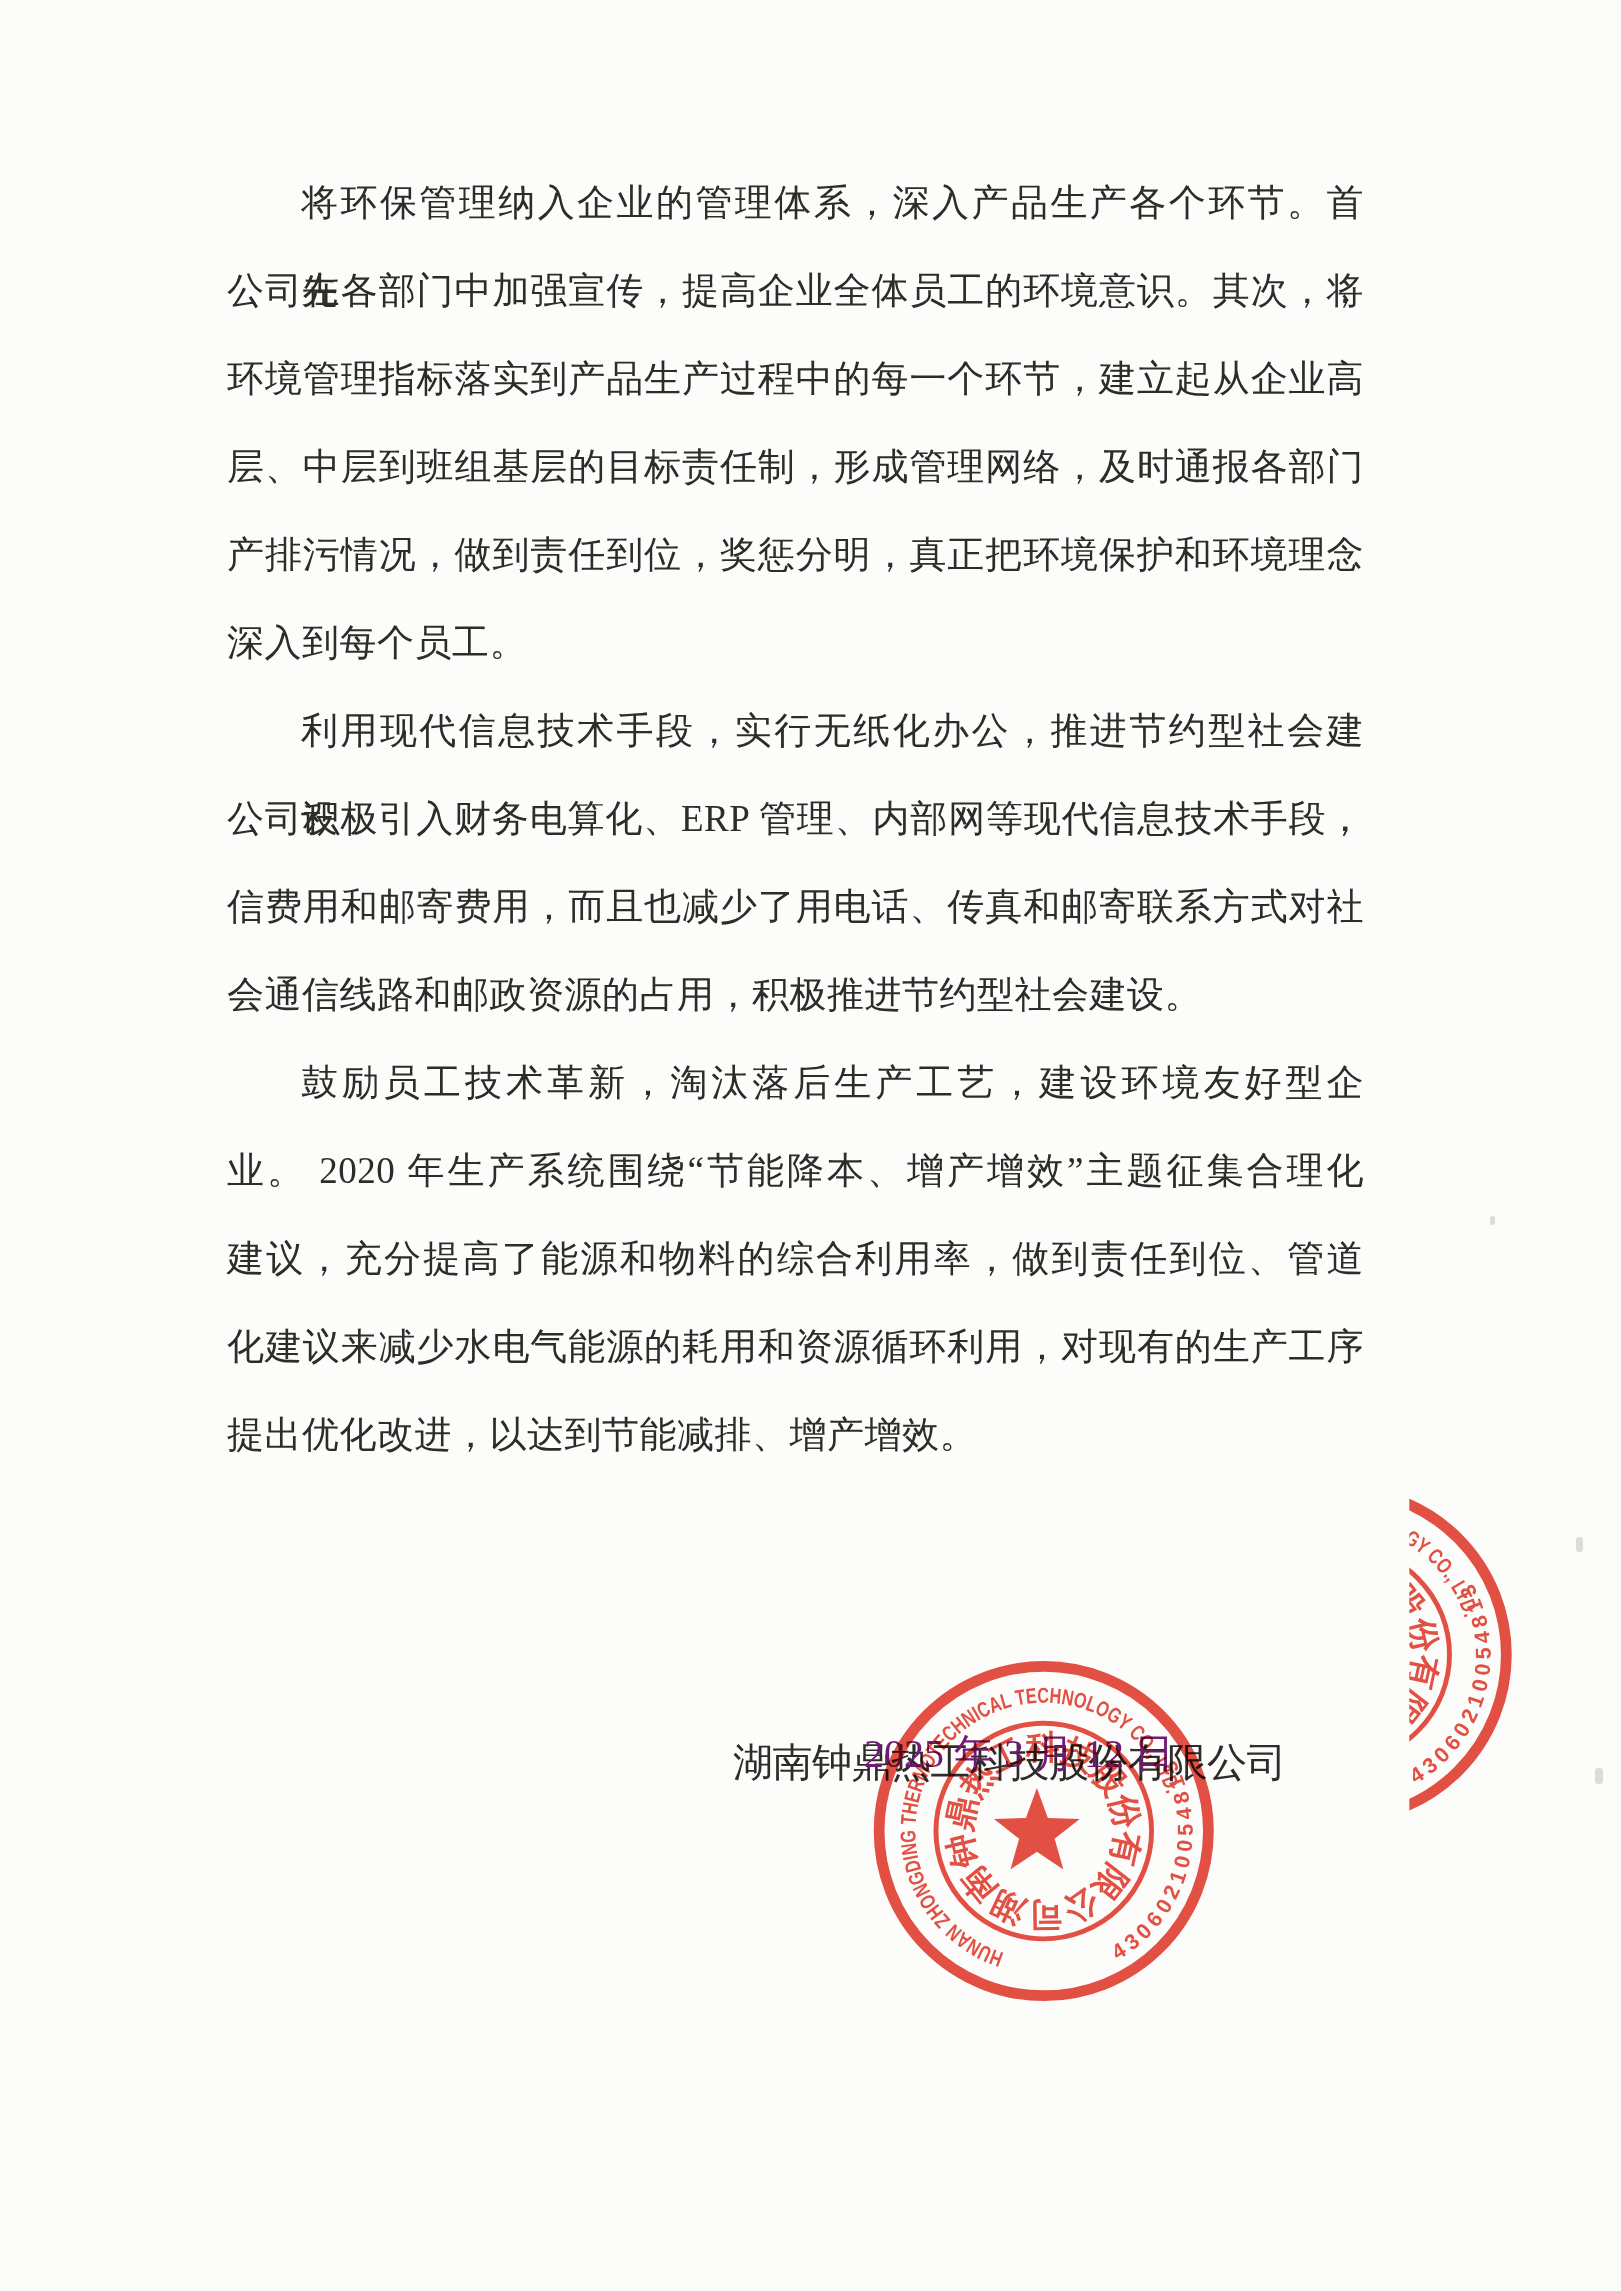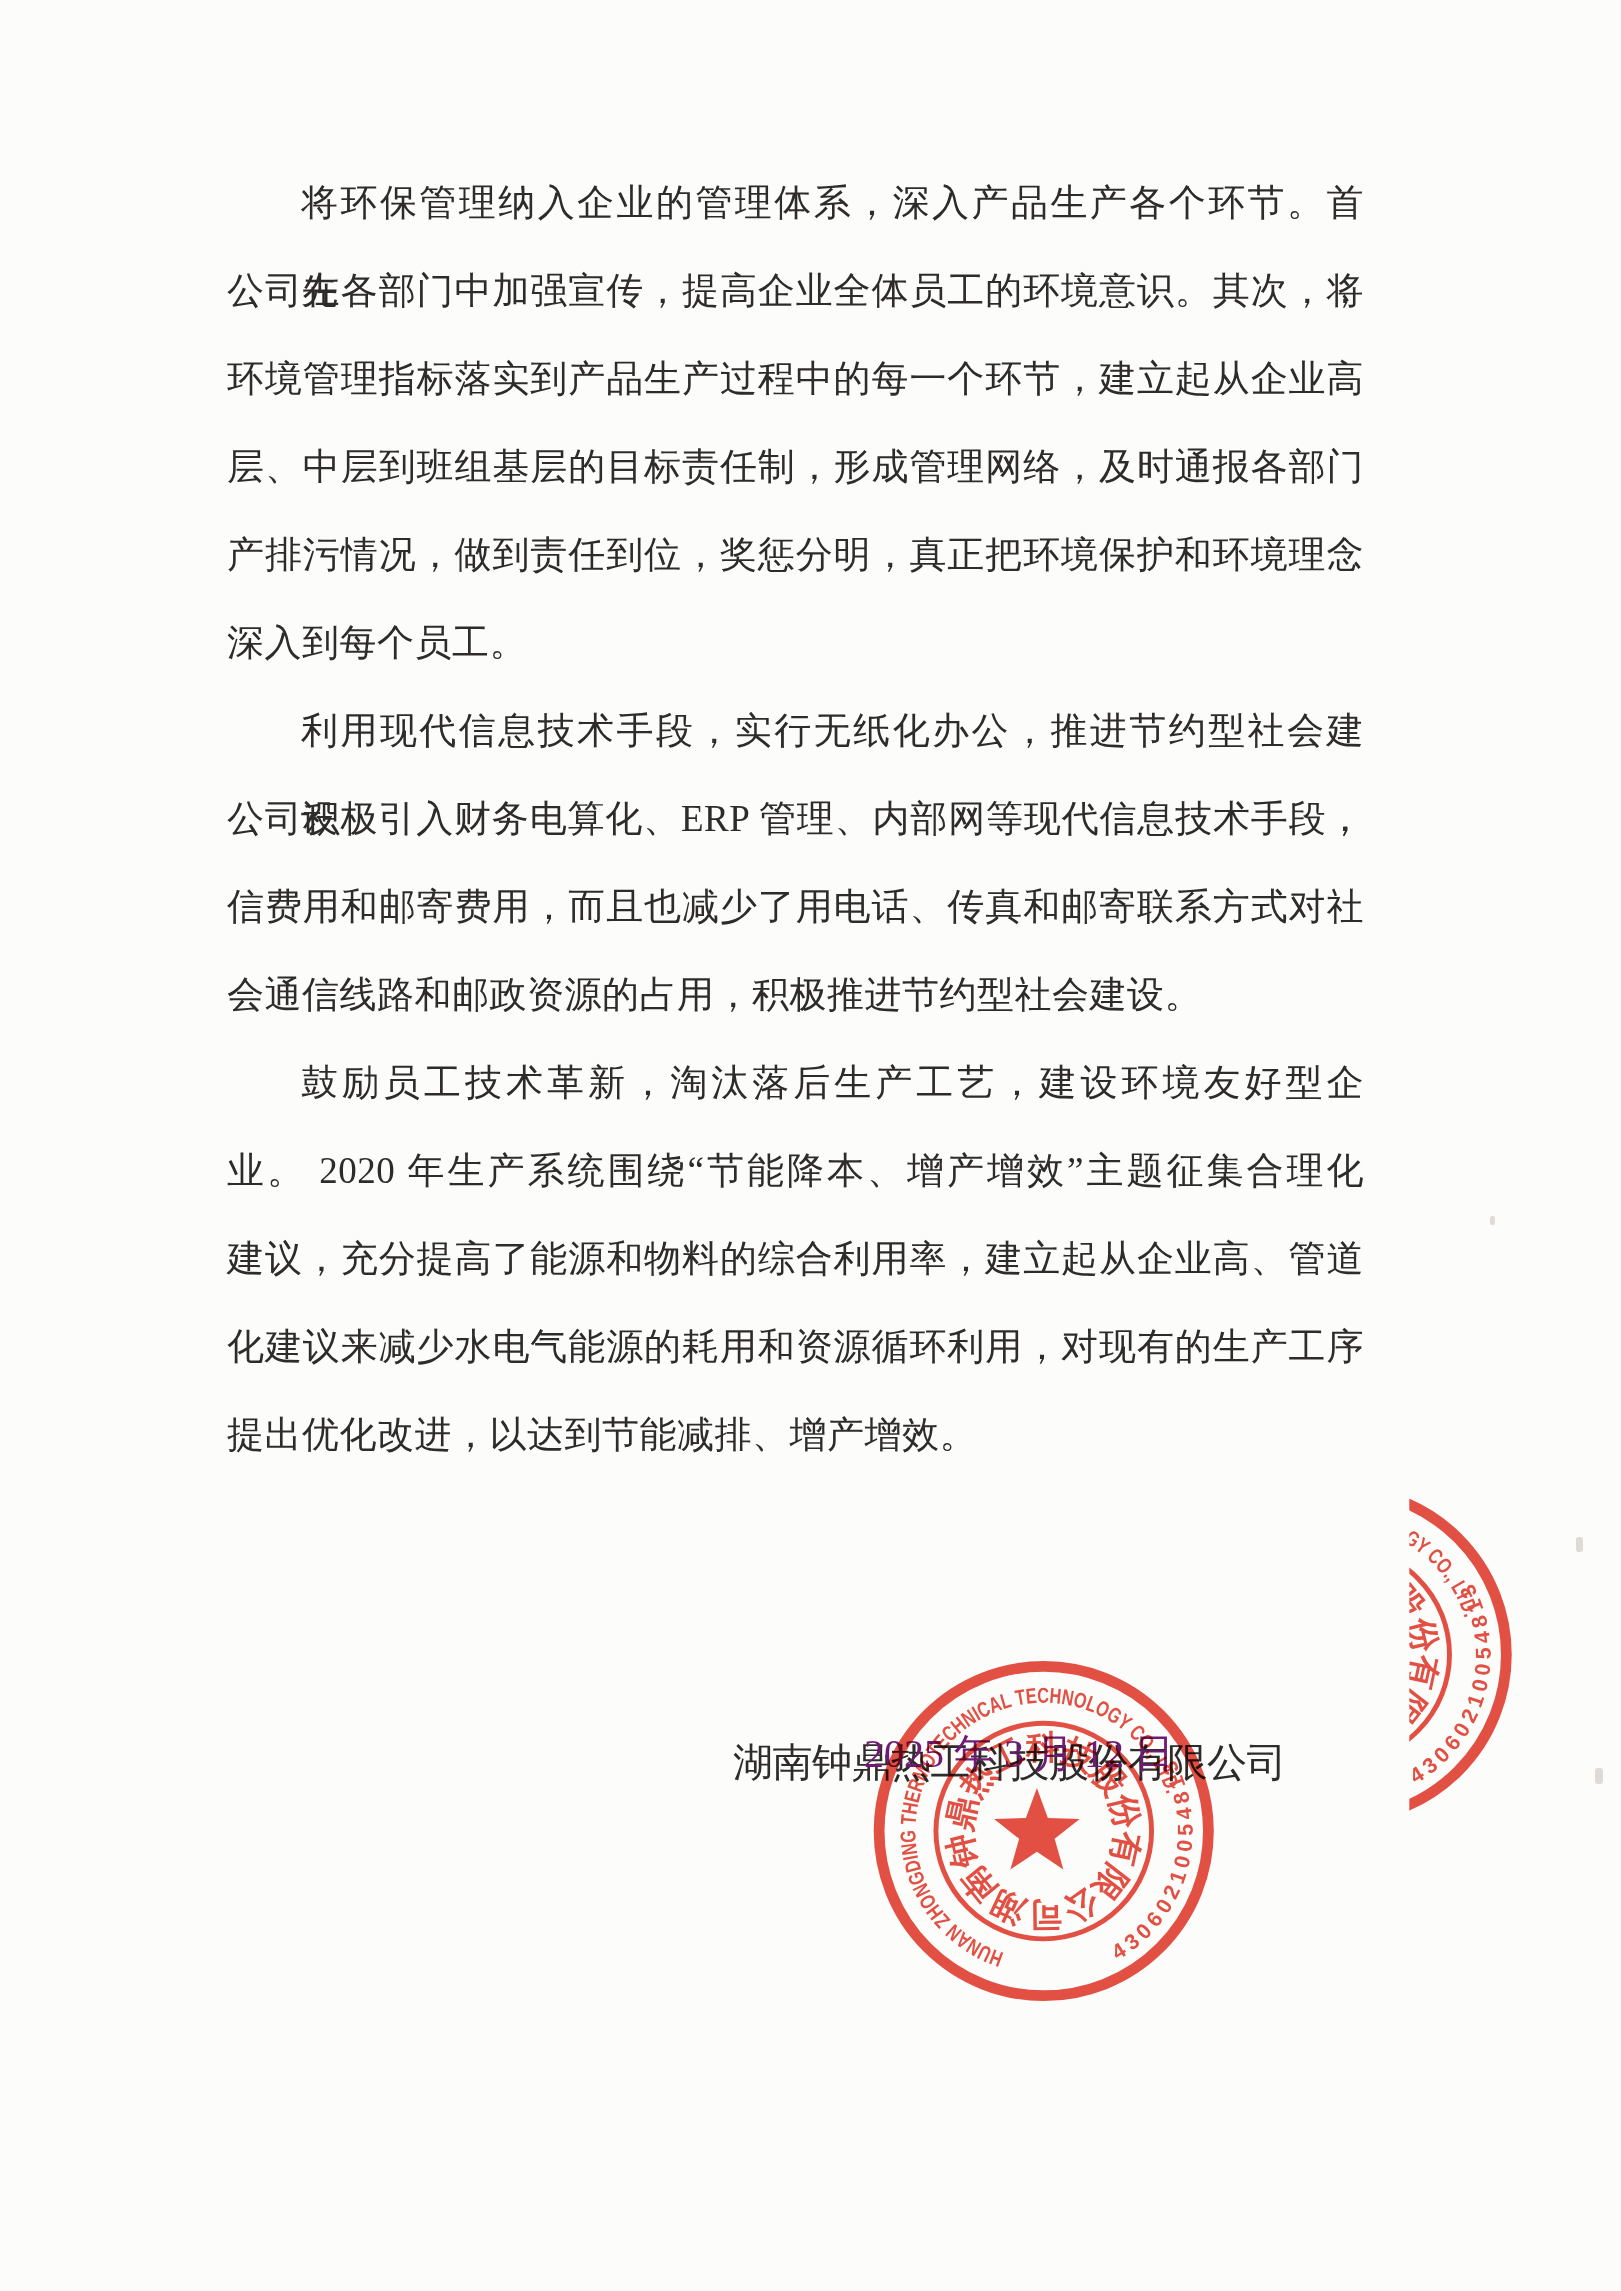--- a/index.html
+++ b/index.html
@@ -66,21 +66,21 @@
     <div class="tline">产排污情况，做到责任到位，奖惩分明，真正把环境保护和环境理念</div>
     <div class="tline last">深入到每个员工。</div>
 
     <div class="tline indent">利用现代信息技术手段，实行无纸化办公，推进节约型社会建设，</div>
     <div class="tline">公司积极引入财务电算化、ERP 管理、内部网等现代信息技术手段，</div>
     <div class="tline">信费用和邮寄费用，而且也减少了用电话、传真和邮寄联系方式对社</div>
     <div class="tline last">会通信线路和邮政资源的占用，积极推进节约型社会建设。</div>
 
     <div class="tline indent">鼓励员工技术革新，淘汰落后生产工艺，建设环境友好型企</div>
     <div class="tline">业。 2020 年生产系统围绕“节能降本、增产增效”主题征集合理化</div>
-    <div class="tline">建议，充分提高了能源和物料的综合利用率，建立起从企业高、管道</div>
+    <div class="tline">建议，充分提高了能源和物料的综合利用率，做到责任到位、管道</div>
     <div class="tline">化建议来减少水电气能源的耗用和资源循环利用，对现有的生产工序</div>
     <div class="tline last">提出优化改进，以达到节能减排、增产增效。</div>
   </div>
 
   <div class="signature">湖南钟鼎热工科技股份有限公司</div>
   <div class="docdate">2025 年 3 月 12 日</div>
 
   <svg class="stamps" width="1621" height="2292" viewBox="0 0 1654 2338">
     <defs>
       <clipPath id="edgeclip">

